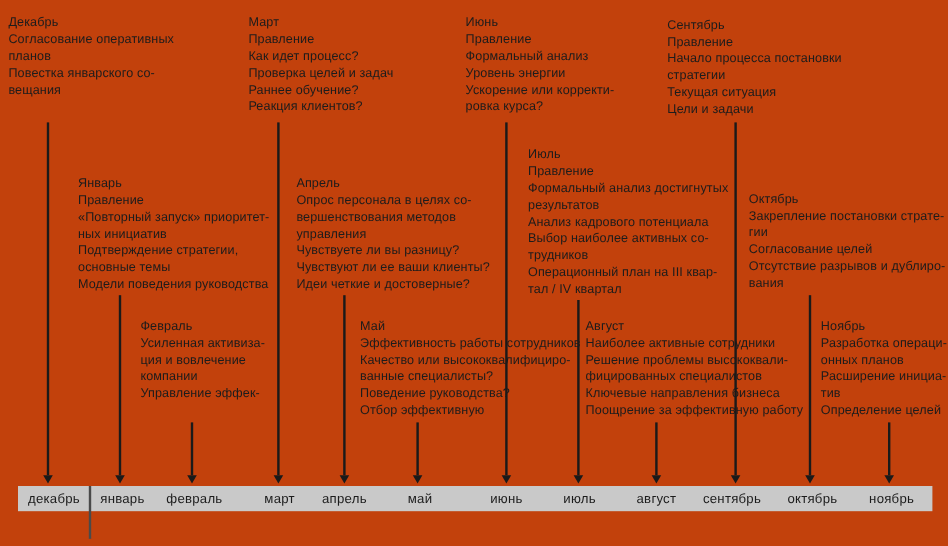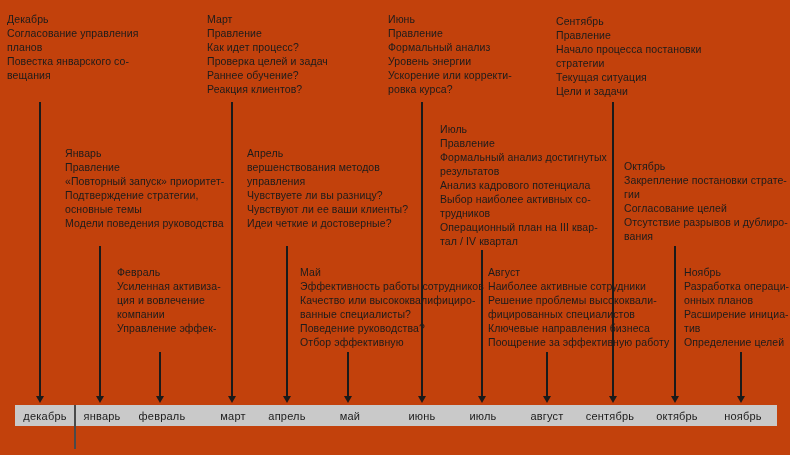--- a/index.html
+++ b/index.html
@@ -59,21 +59,21 @@
     background: #4a4a4a;
   }
 </style>
 </head>
 <body>
 
 <div class="canvas">
 
   <div class="block" style="left:7px; top:12px;">
       <div class="line">Декабрь</div>
-      <div class="line">Согласование управления</div>
+      <div class="line">Согласование оперативных</div>
       <div class="line">планов</div>
       <div class="line">Повестка январского со-</div>
       <div class="line">вещания</div>
     </div>
   <div class="block" style="left:207px; top:12px;">
       <div class="line">Март</div>
       <div class="line">Правление</div>
       <div class="line">Как идет процесс?</div>
       <div class="line">Проверка целей и задач</div>
       <div class="line">Раннее обучение?</div>
@@ -93,26 +93,28 @@
       <div class="line">Начало процесса постановки</div>
       <div class="line">стратегии</div>
       <div class="line">Текущая ситуация</div>
       <div class="line">Цели и задачи</div>
     </div>
 
   <div class="block" style="left:65px; top:146px;">
       <div class="line">Январь</div>
       <div class="line">Правление</div>
       <div class="line">«Повторный запуск» приоритет-</div>
+      <div class="line">ных инициатив</div>
       <div class="line">Подтверждение стратегии,</div>
       <div class="line">основные темы</div>
       <div class="line">Модели поведения руководства</div>
     </div>
   <div class="block" style="left:247px; top:146px;">
       <div class="line">Апрель</div>
+      <div class="line">Опрос персонала в целях со-</div>
       <div class="line">вершенствования методов</div>
       <div class="line">управления</div>
       <div class="line">Чувствуете ли вы разницу?</div>
       <div class="line">Чувствуют ли ее ваши клиенты?</div>
       <div class="line">Идеи четкие и достоверные?</div>
     </div>
   <div class="block" style="left:440px; top:122px;">
       <div class="line">Июль</div>
       <div class="line">Правление</div>
       <div class="line">Формальный анализ достигнутых</div>

